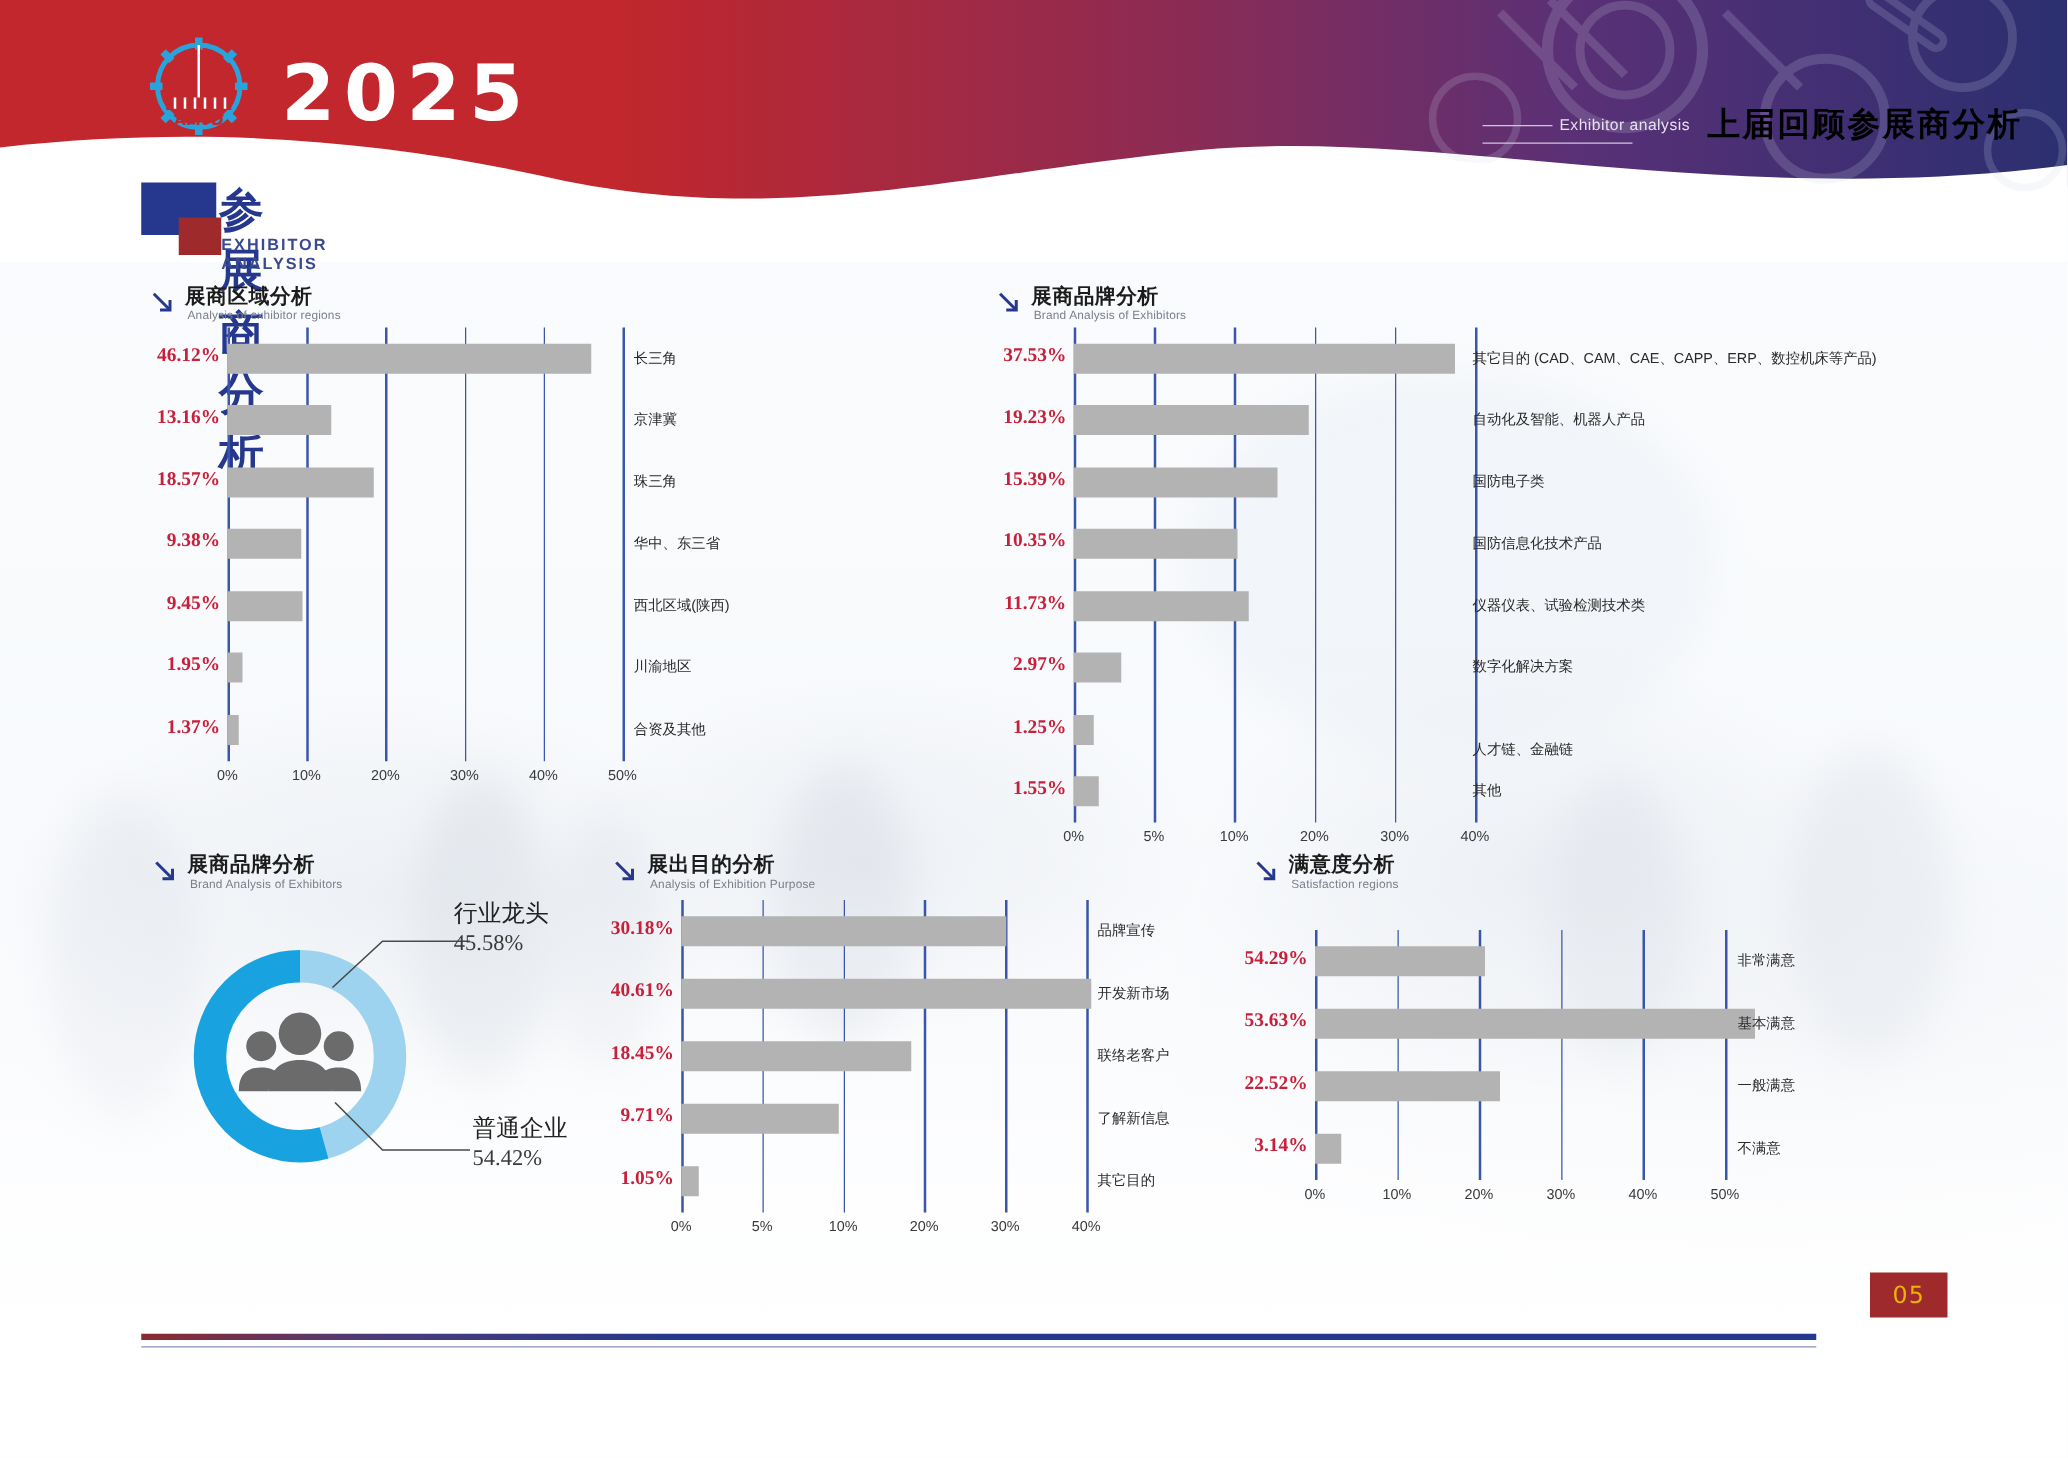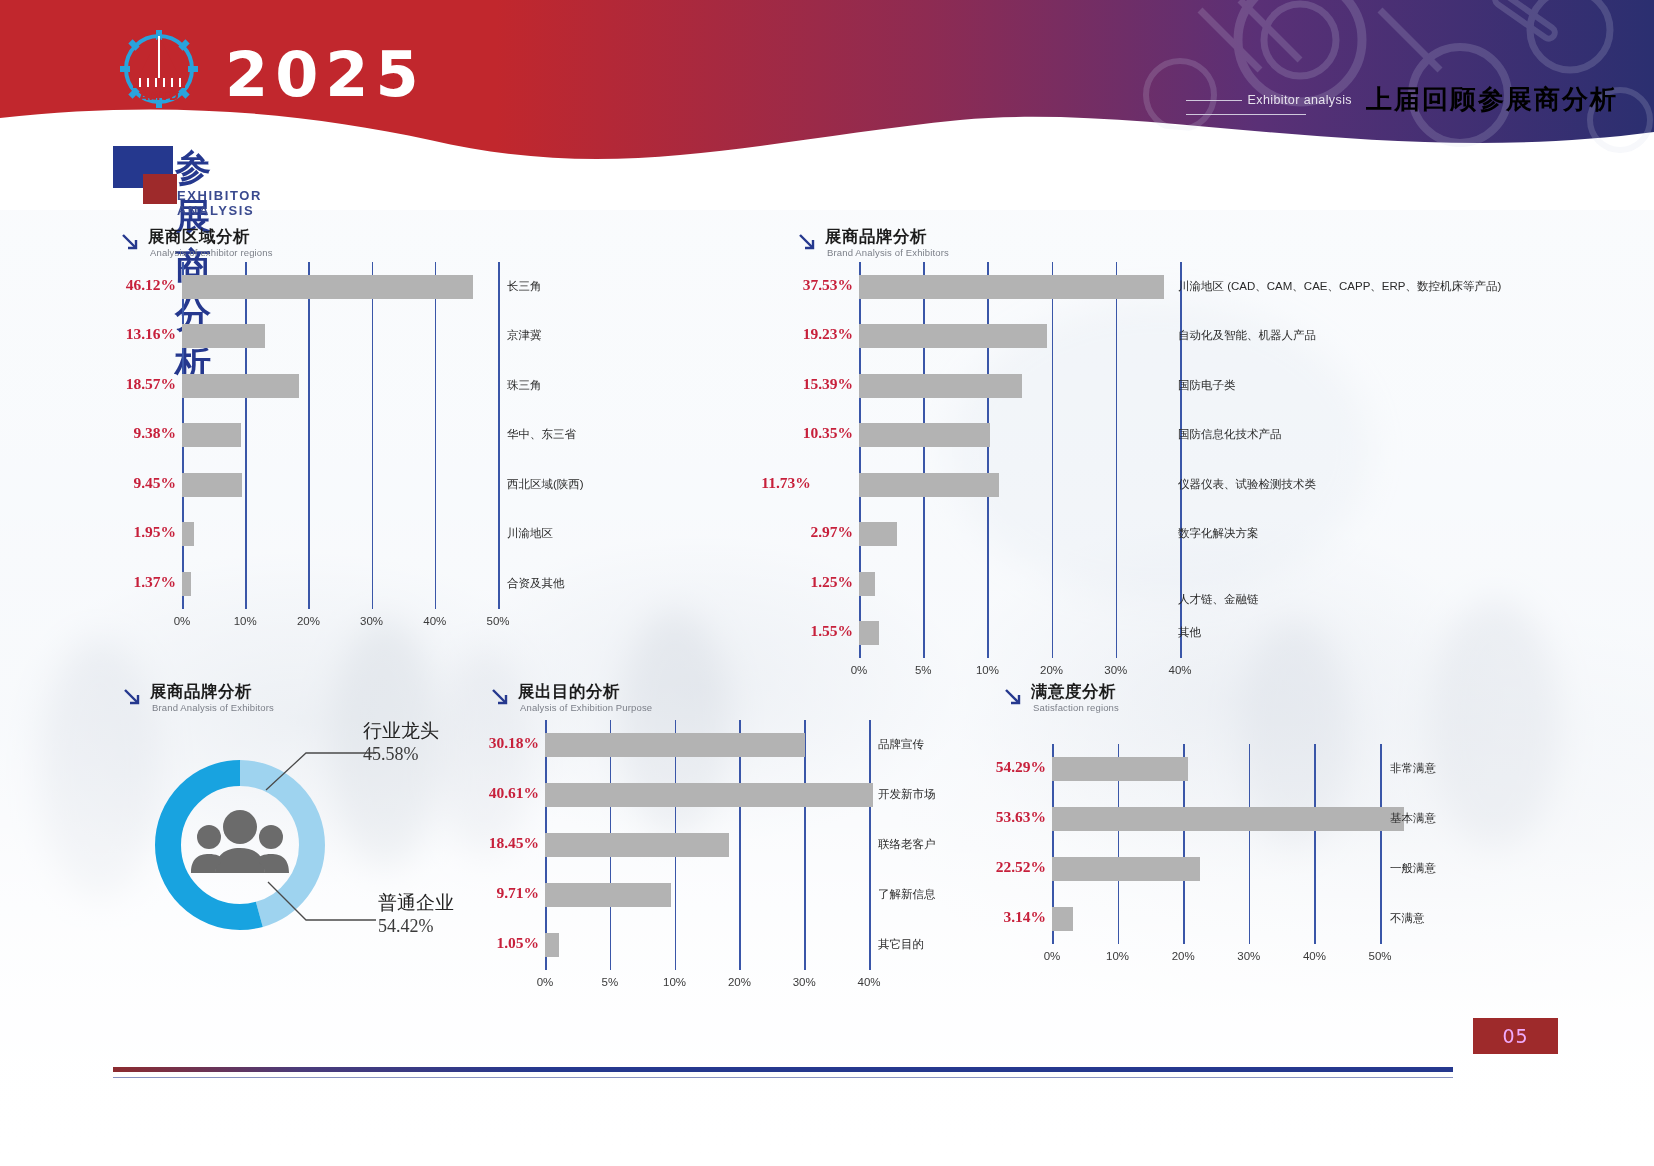--- a/index.html
+++ b/index.html
@@ -64,21 +64,21 @@
   .cat{position:absolute;color:#2a2a2a;font-size:11.5px;white-space:nowrap;}
   .tick{position:absolute;color:#3a3a3a;font-size:11.5px;text-align:center;white-space:nowrap;}
 
   
   .donut-wrap{position:absolute;left:150px;top:755px;width:180px;height:180px;}
   .callout{position:absolute;color:#3a3a3a;}
   .callout .c1{font-size:19px;color:#232323;}
   .callout .c2{font-size:18px;color:#3a3a3a;font-family:"Liberation Serif",serif;}
 
   
-  .pagebadge{position:absolute;right:96px;bottom:112px;width:85px;height:36px;background:#9e2a2b;color:#f0abfc;
+  .pagebadge{position:absolute;right:96px;bottom:112px;width:62px;height:36px;background:#9e2a2b;color:#eab308;
     font-size:19px;display:flex;align-items:center;justify-content:center;font-family:"DejaVu Sans",sans-serif;letter-spacing:1px;}
   .footline{position:absolute;left:113px;bottom:94px;width:1340px;height:5px;
     background:linear-gradient(90deg,#8c2b2f 0%,#4a3b7a 14%,#25388e 32%,#25388e 100%);}
   .footline2{position:absolute;left:113px;bottom:88px;width:1340px;height:1.5px;background:#25388e;opacity:.55;}
 </style>
 </head>
 <body>
 
 <div class="page">
 
@@ -262,32 +262,32 @@
     </div>
   <div class="chart" id="chart-brand" style="left:0;top:0;">
       <div class="grid-line" style="left: 859px; top: 262px; height: 396px;"></div>
       <div class="grid-line" style="left: 923.2px; top: 262px; height: 396px;"></div>
       <div class="grid-line" style="left: 987.4px; top: 262px; height: 396px;"></div>
       <div class="grid-line" style="left: 1051.6px; top: 262px; height: 396px;"></div>
       <div class="grid-line" style="left: 1115.8px; top: 262px; height: 396px;"></div>
       <div class="grid-line" style="left: 1180px; top: 262px; height: 396px;"></div>
       <div class="bar" style="left: 859px; top: 274.75px; width: 305.143px; height: 24px;"></div>
       <div class="val" style="left: 719px; width: 134px; top: 275.75px;">37.53%</div>
-      <div class="cat" style="left: 1178px; top: 278.75px;">川渝地区 (CAD、CAM、CAE、CAPP、ERP、数控机床等产品)</div>
+      <div class="cat" style="left: 1178px; top: 278.75px;">其它目的 (CAD、CAM、CAE、CAPP、ERP、数控机床等产品)</div>
       <div class="bar" style="left: 859px; top: 324.25px; width: 187.657px; height: 24px;"></div>
       <div class="val" style="left: 719px; width: 134px; top: 325.25px;">19.23%</div>
       <div class="cat" style="left: 1178px; top: 328.25px;">自动化及智能、机器人产品</div>
       <div class="bar" style="left: 859px; top: 373.75px; width: 163.004px; height: 24px;"></div>
       <div class="val" style="left: 719px; width: 134px; top: 374.75px;">15.39%</div>
       <div class="cat" style="left: 1178px; top: 377.75px;">国防电子类</div>
       <div class="bar" style="left: 859px; top: 423.25px; width: 130.647px; height: 24px;"></div>
       <div class="val" style="left: 719px; width: 134px; top: 424.25px;">10.35%</div>
       <div class="cat" style="left: 1178px; top: 427.25px;">国防信息化技术产品</div>
       <div class="bar" style="left: 859px; top: 472.75px; width: 139.507px; height: 24px;"></div>
-      <div class="val" style="left: 719px; width: 134px; top: 473.75px; text-align: center;">11.73%</div>
+      <div class="val" style="left: 719px; width: 134px; top: 473.75px;">11.73%</div>
       <div class="cat" style="left: 1178px; top: 476.75px;">仪器仪表、试验检测技术类</div>
       <div class="bar" style="left: 859px; top: 522.25px; width: 38.1348px; height: 24px;"></div>
       <div class="val" style="left: 719px; width: 134px; top: 523.25px;">2.97%</div>
       <div class="cat" style="left: 1178px; top: 526.25px;">数字化解决方案</div>
       <div class="bar" style="left: 859px; top: 571.75px; width: 16.05px; height: 24px;"></div>
       <div class="val" style="left: 719px; width: 134px; top: 572.75px;">1.25%</div>
       <div class="cat" style="left: 1178px; top: 592px;">人才链、金融链</div>
       <div class="bar" style="left: 859px; top: 621.25px; width: 19.902px; height: 24px;"></div>
       <div class="val" style="left: 719px; width: 134px; top: 622.25px;">1.55%</div>
       <div class="cat" style="left: 1178px; top: 625.25px;">其他</div>

